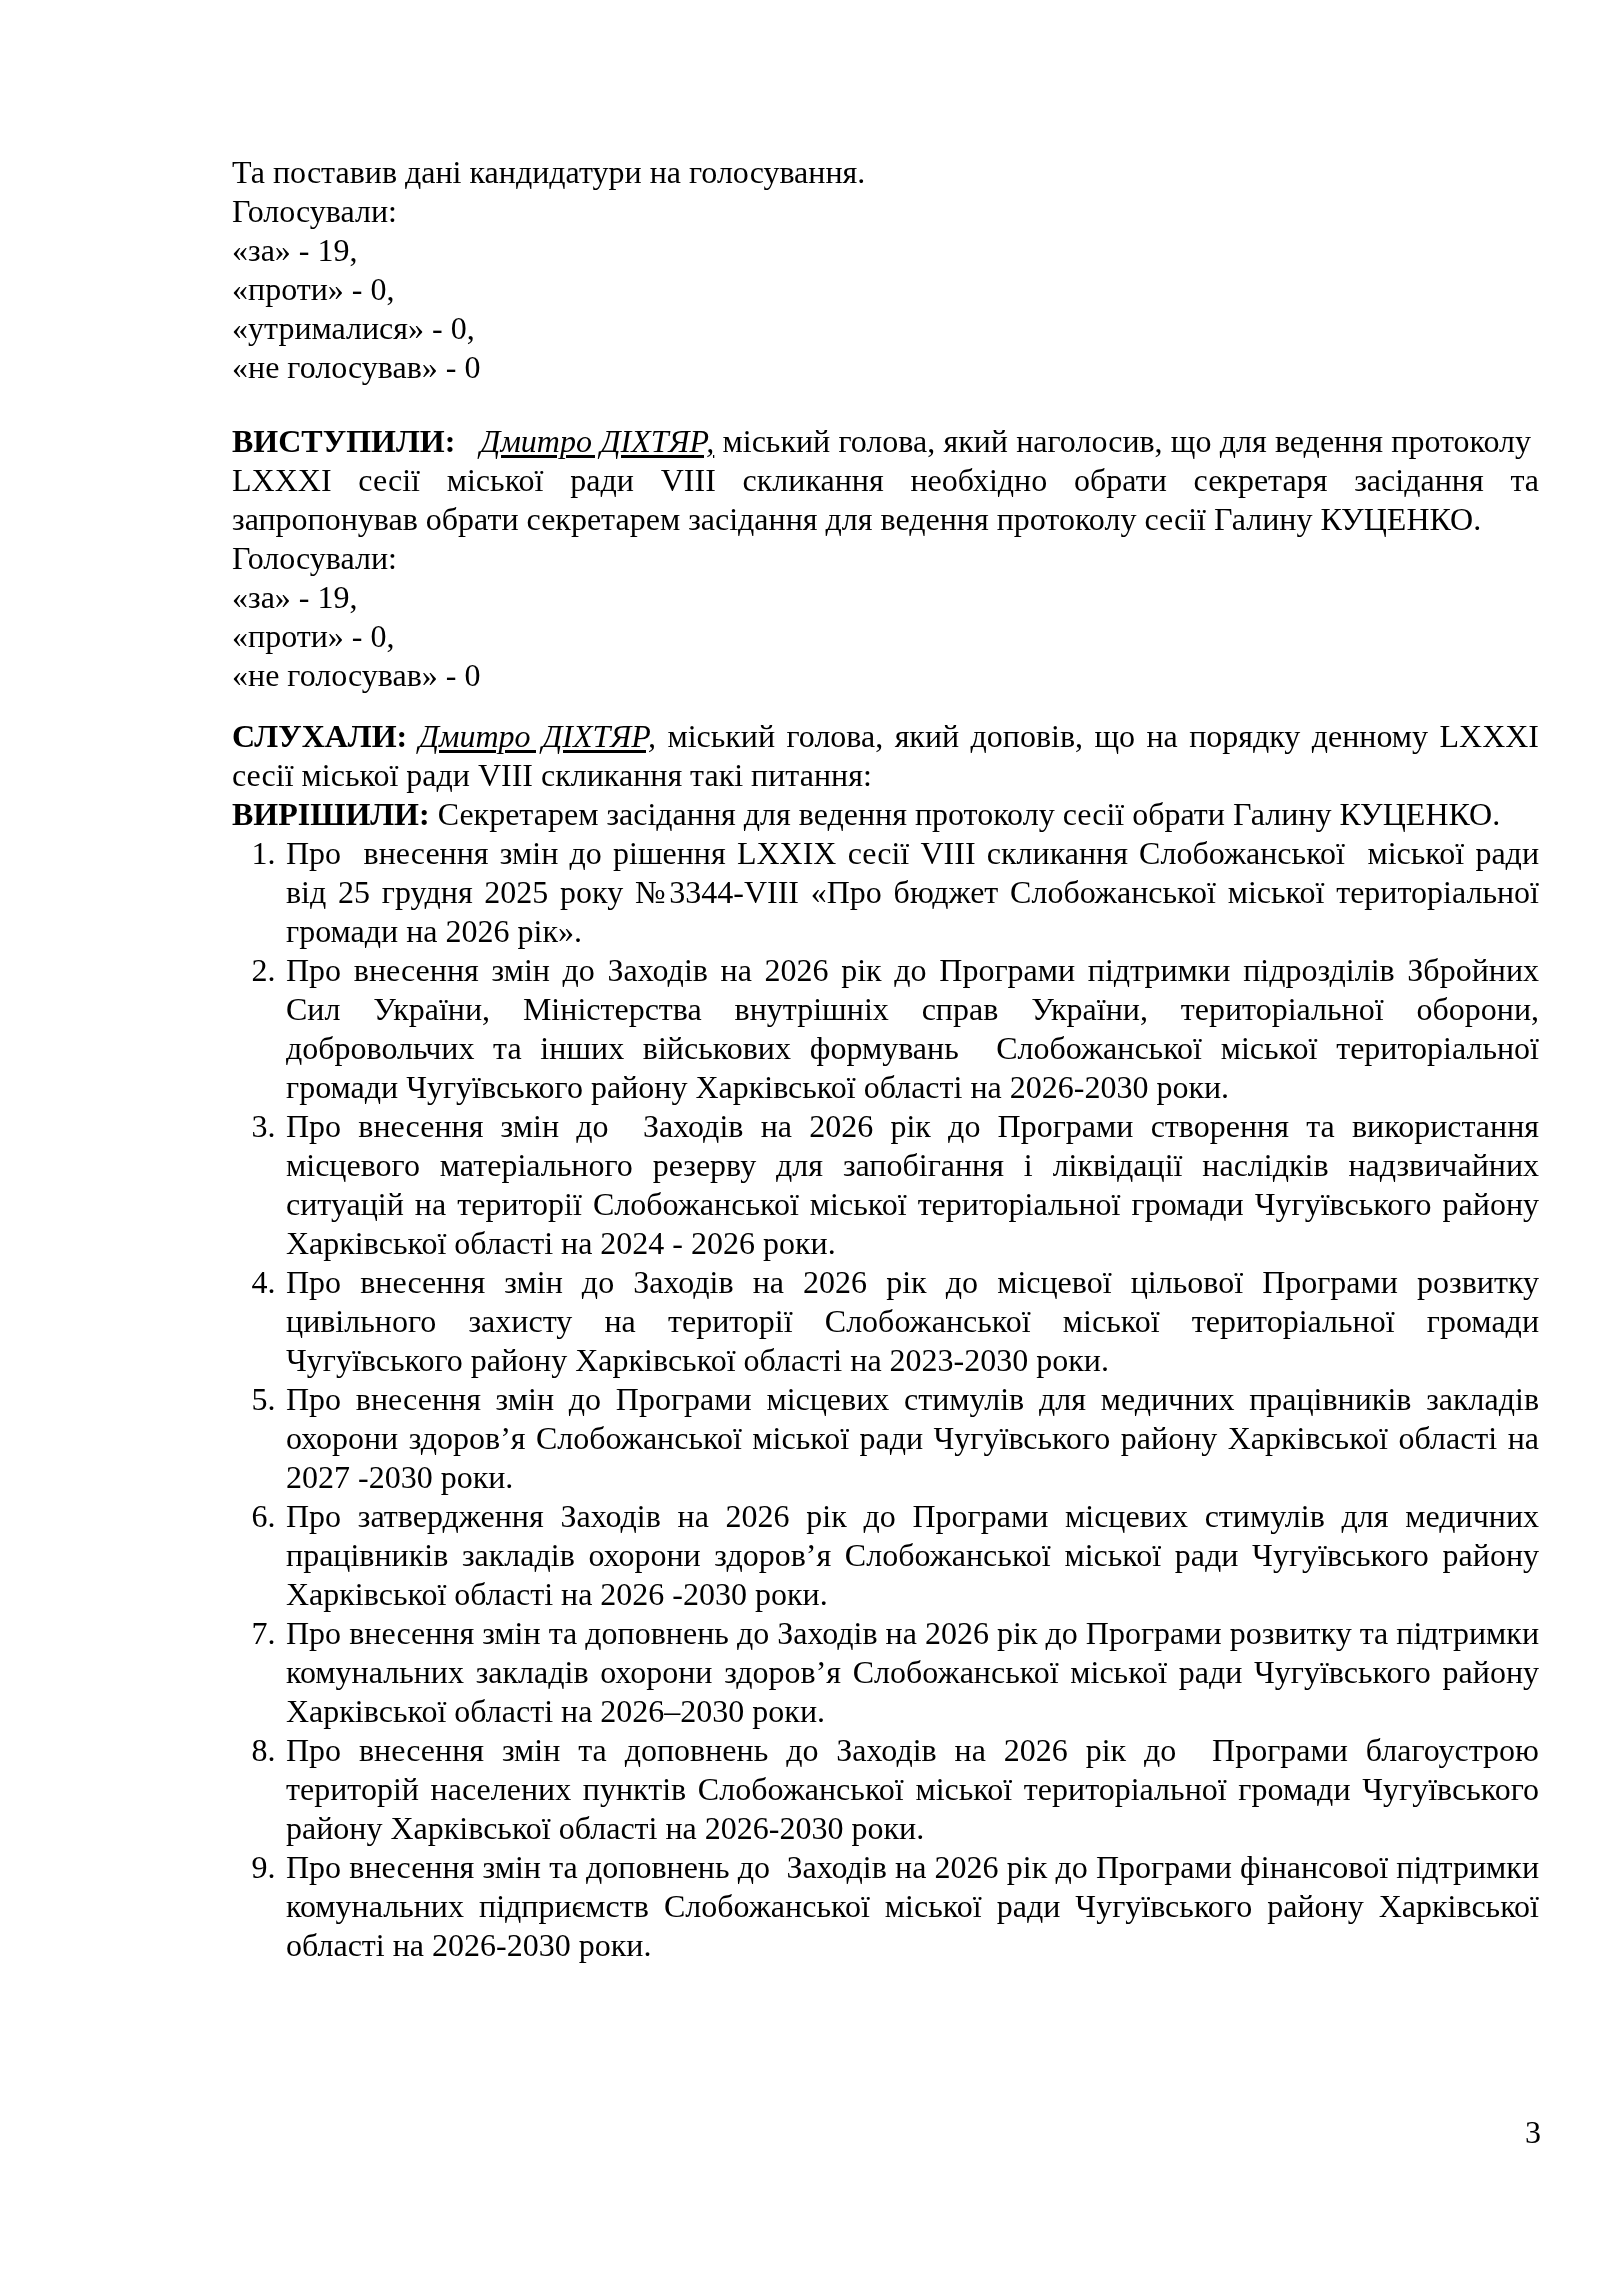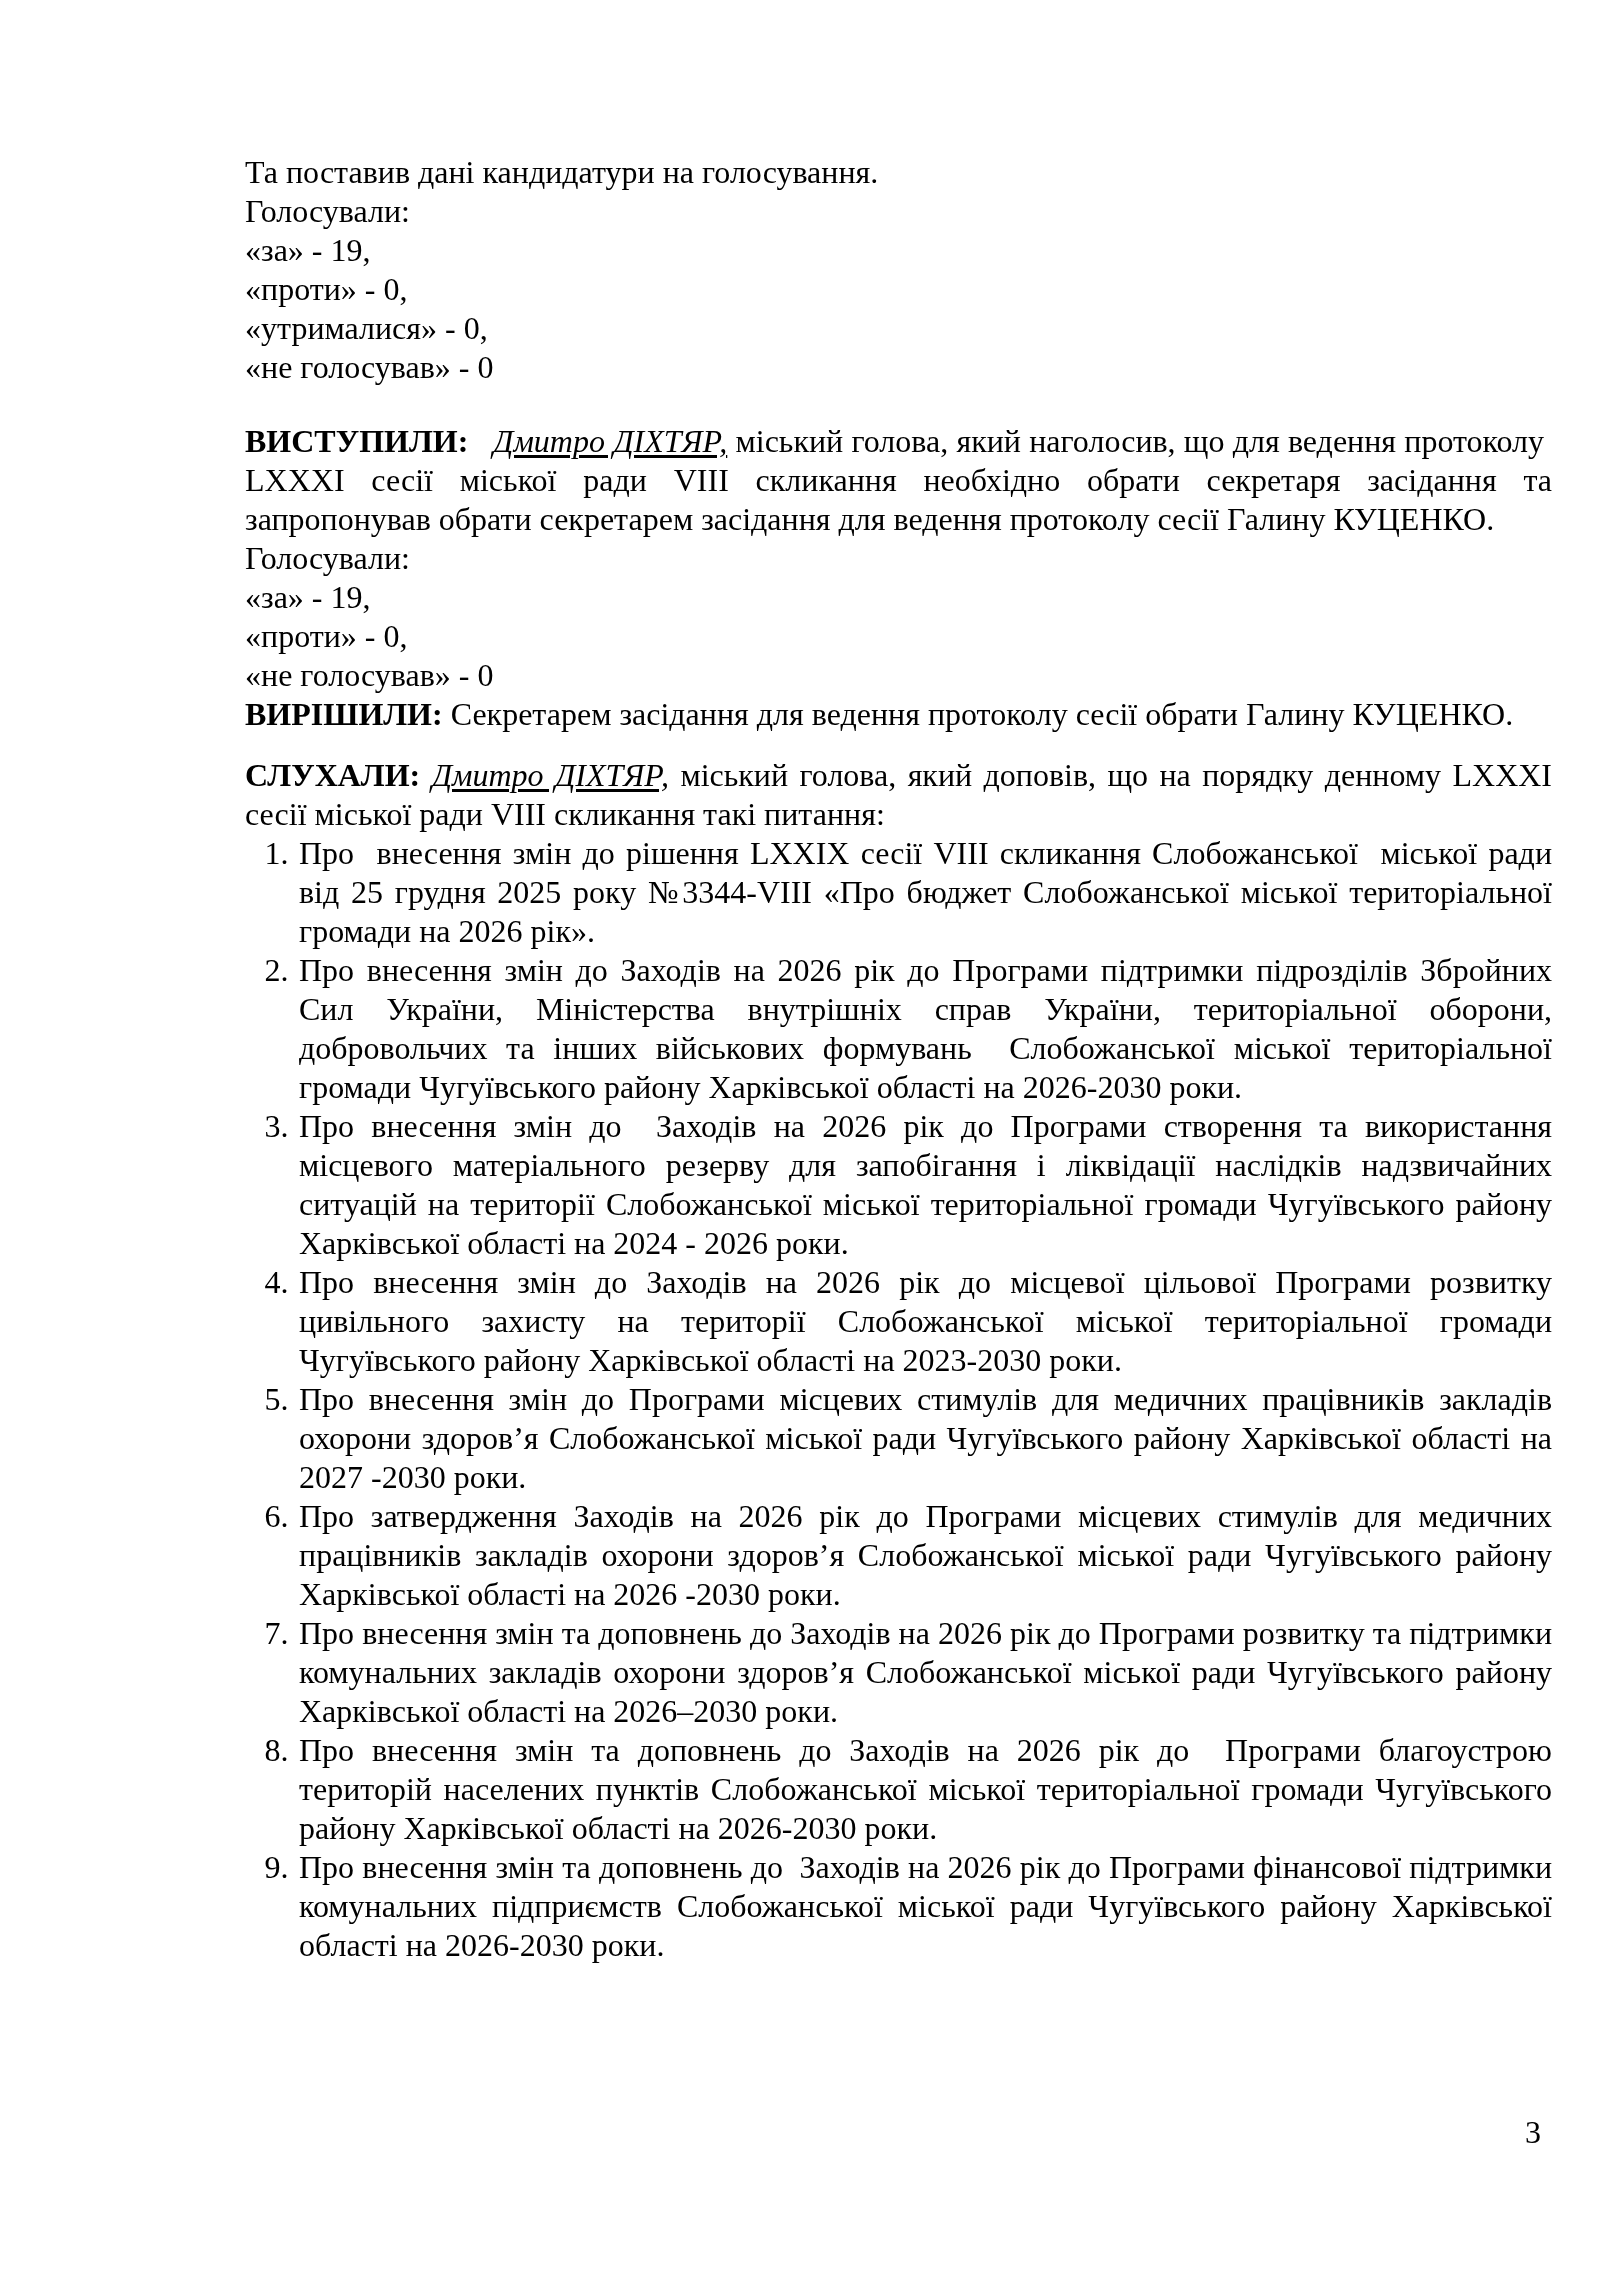--- a/index.html
+++ b/index.html
@@ -16,21 +16,20 @@
     font-family: "Liberation Serif", "DejaVu Serif", serif;
     font-size: 32px;
     line-height: 39px;
     overflow: hidden;
   }
   .content {
     position: absolute;
     left: 232px;
     top: 153px;
     width: 1307px;
-    margin-left: 13px;
   }
   p.block {
     margin: 0;
     padding: 0;
   }
   p.justify { text-align: justify; }
   p.gap-lg { margin-top: 35px; }
   p.gap-sm { margin-top: 21.6px; }
   p.item {
     position: relative;
@@ -64,22 +63,22 @@
       <p class="block"><span>Голосували:</span></p>
       <p class="block"><span>«за» - 19,</span></p>
       <p class="block"><span>«проти» - 0,</span></p>
       <p class="block"><span>«утрималися» - 0,</span></p>
       <p class="block"><span>«не голосував» - 0</span></p>
       <p class="block justify gap-lg"><span class="b">ВИСТУПИЛИ:</span><span>&nbsp;&nbsp; </span><span class="i u">Дмитро ДІХТЯР,</span><span> міський голова, який наголосив, що для ведення протоколу&nbsp; LXXXI сесії міської ради VIII скликання необхідно обрати секретаря засідання та запропонував обрати секретарем засідання для ведення протоколу сесії Галину КУЦЕНКО.</span></p>
       <p class="block"><span>Голосували:</span></p>
       <p class="block"><span>«за» - 19,</span></p>
       <p class="block"><span>«проти» - 0,</span></p>
       <p class="block"><span>«не голосував» - 0</span></p>
+      <p class="block justify gap-sm"><span class="b">СЛУХАЛИ:</span><span> </span><span class="i u">Дмитро ДІХТЯР,</span><span> міський голова, який доповів, що на порядку денному LXXXI сесії міської ради VIII скликання такі питання:</span></p>
       <p class="block"><span class="b">ВИРІШИЛИ:</span><span> Секретарем засідання для ведення протоколу сесії обрати Галину КУЦЕНКО.</span></p>
-      <p class="block justify gap-sm"><span class="b">СЛУХАЛИ:</span><span> </span><span class="i u">Дмитро ДІХТЯР,</span><span> міський голова, який доповів, що на порядку денному LXXXI сесії міської ради VIII скликання такі питання:</span></p>
       <p class="block justify item"><span class="num">1.</span><span>Про&nbsp; внесення змін до рішення LXXIX сесії VIII скликання Слобожанської&nbsp; міської ради від 25 грудня 2025 року №3344-VIII «Про бюджет Слобожанської міської територіальної громади на 2026 рік».</span></p>
       <p class="block justify item"><span class="num">2.</span><span>Про внесення змін до Заходів на 2026 рік до Програми підтримки підрозділів Збройних Сил України, Міністерства внутрішніх справ України, територіальної оборони, добровольчих та інших військових формувань&nbsp; Слобожанської міської територіальної громади Чугуївського району Харківської області на 2026-2030 роки.</span></p>
       <p class="block justify item"><span class="num">3.</span><span>Про внесення змін до&nbsp; Заходів на 2026 рік до Програми створення та використання місцевого матеріального резерву для запобігання і ліквідації наслідків надзвичайних ситуацій на території Слобожанської міської територіальної громади Чугуївського району Харківської області на 2024 - 2026 роки.</span></p>
       <p class="block justify item"><span class="num">4.</span><span>Про внесення змін до Заходів на 2026 рік до місцевої цільової Програми розвитку цивільного захисту на території Слобожанської міської територіальної громади Чугуївського району Харківської області на 2023-2030 роки.</span></p>
       <p class="block justify item"><span class="num">5.</span><span>Про внесення змін до Програми місцевих стимулів для медичних працівників закладів охорони здоров’я Слобожанської міської ради Чугуївського району Харківської області на 2027 -2030 роки.</span></p>
       <p class="block justify item"><span class="num">6.</span><span>Про затвердження Заходів на 2026 рік до Програми місцевих стимулів для медичних працівників закладів охорони здоров’я Слобожанської міської ради Чугуївського району Харківської області на 2026 -2030 роки.</span></p>
       <p class="block justify item"><span class="num">7.</span><span>Про внесення змін та доповнень до Заходів на 2026 рік до Програми розвитку та підтримки комунальних закладів охорони здоров’я Слобожанської міської ради Чугуївського району Харківської області на 2026–2030 роки.</span></p>
       <p class="block justify item"><span class="num">8.</span><span>Про внесення змін та доповнень до Заходів на 2026 рік до&nbsp; Програми благоустрою територій населених пунктів Слобожанської міської територіальної громади Чугуївського району Харківської області на 2026-2030 роки.</span></p>
       <p class="block justify item"><span class="num">9.</span><span>Про внесення змін та доповнень до&nbsp; Заходів на 2026 рік до Програми фінансової підтримки комунальних підприємств Слобожанської міської ради Чугуївського району Харківської області на 2026-2030 роки.</span></p>
     </div>

